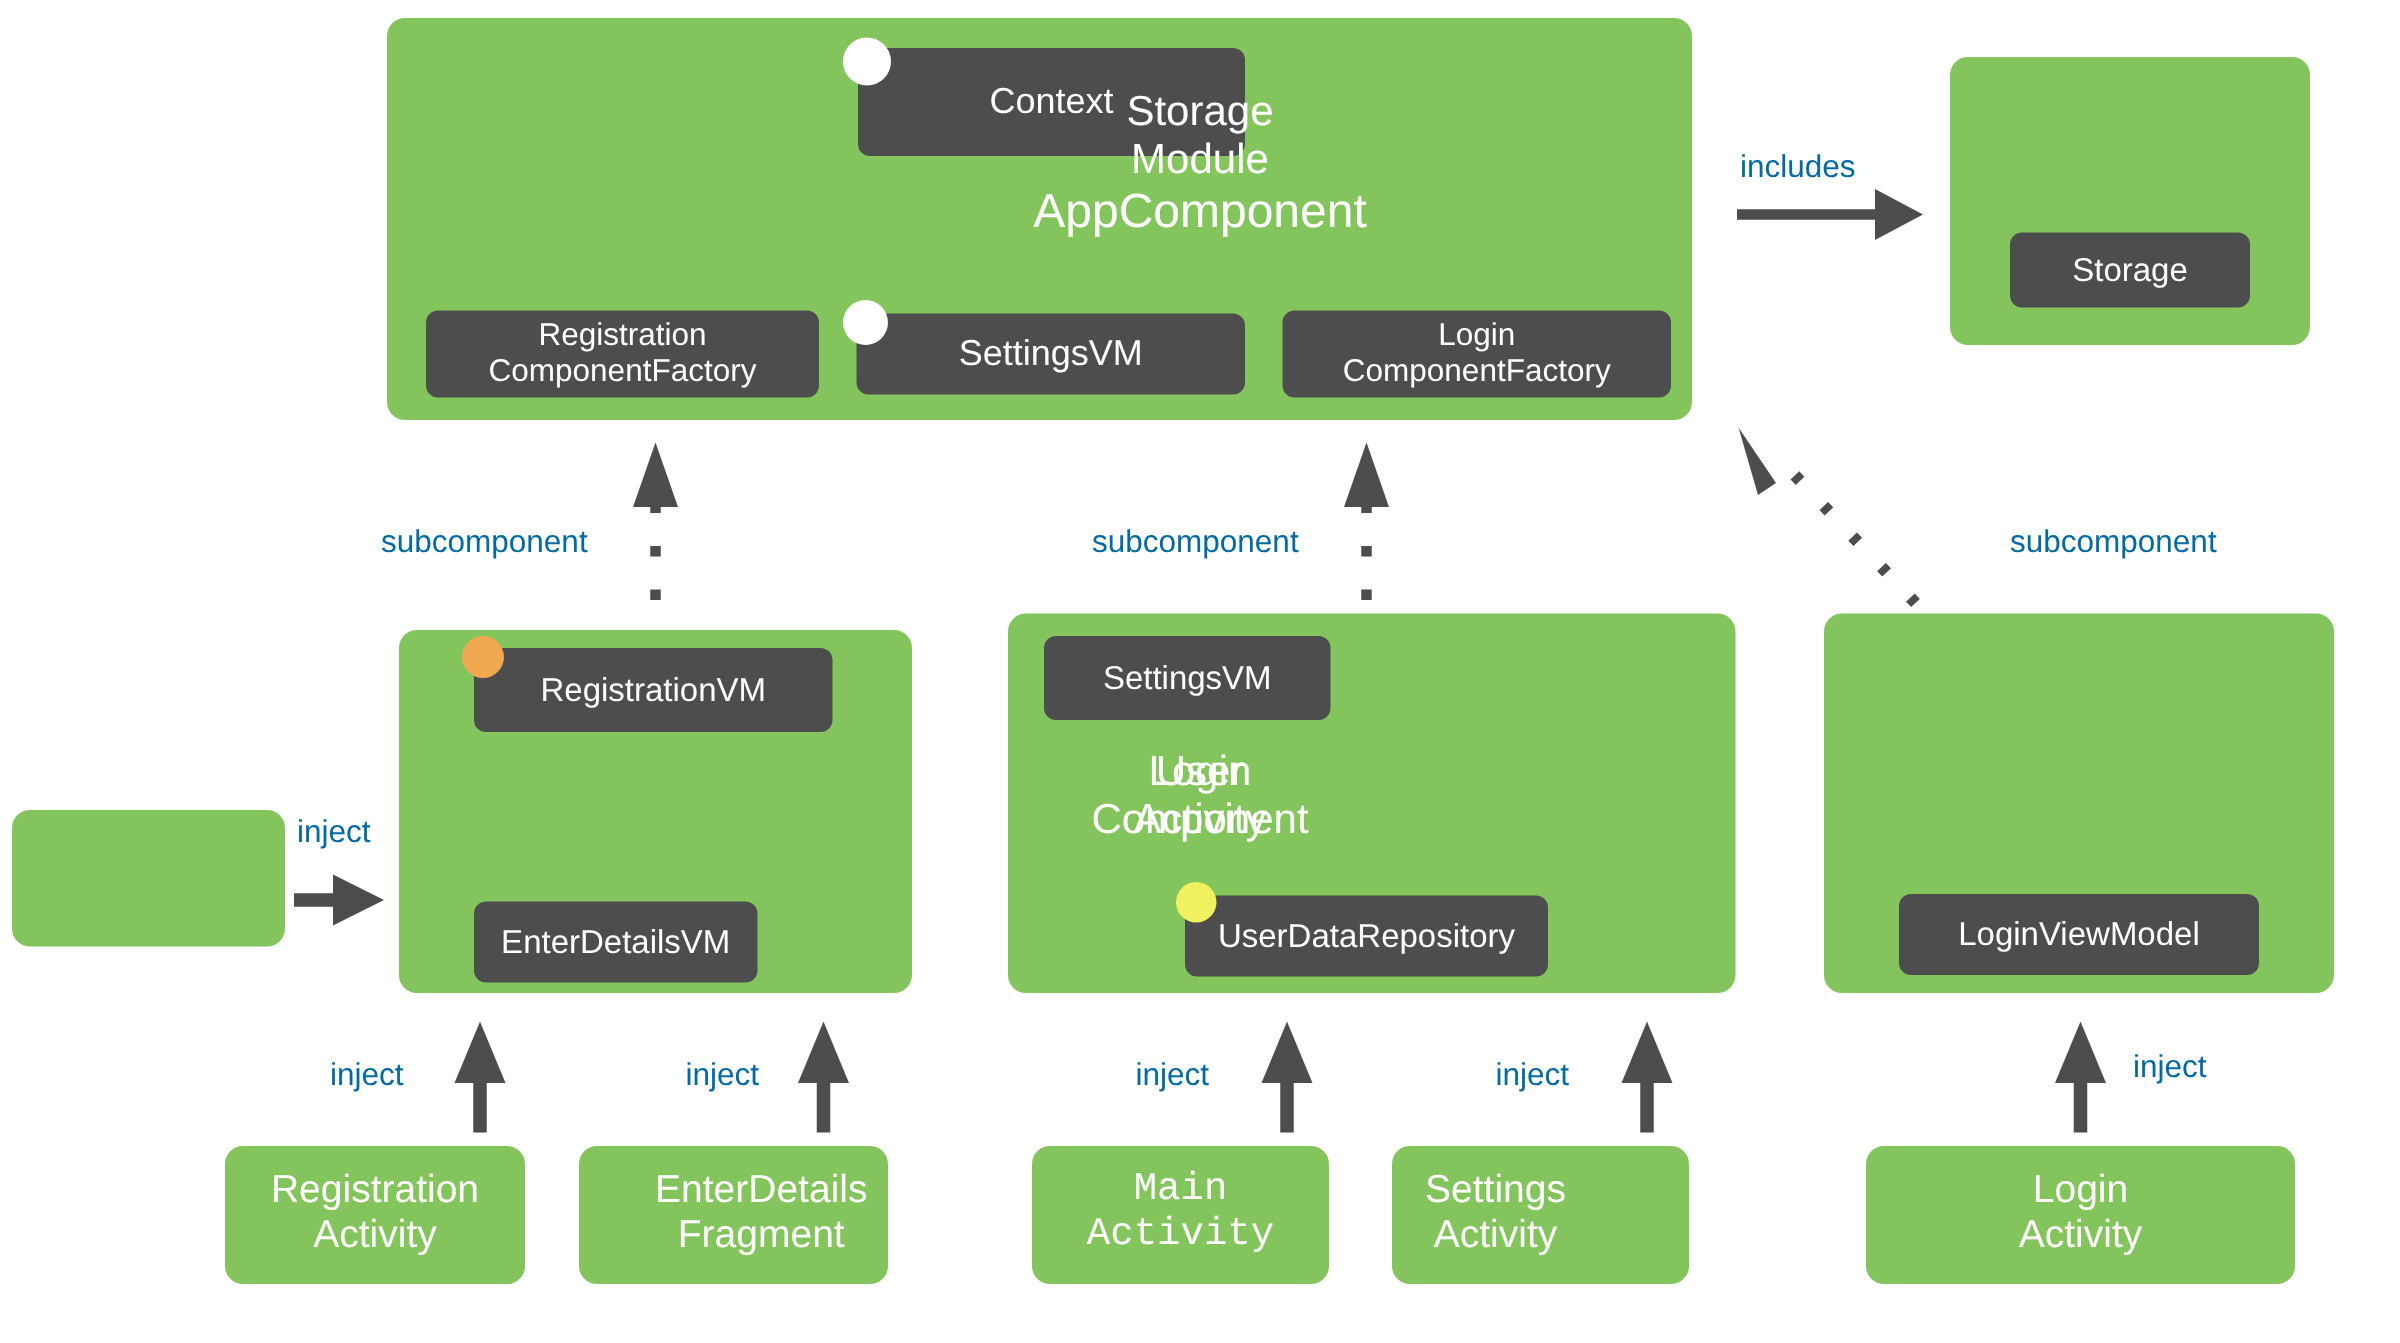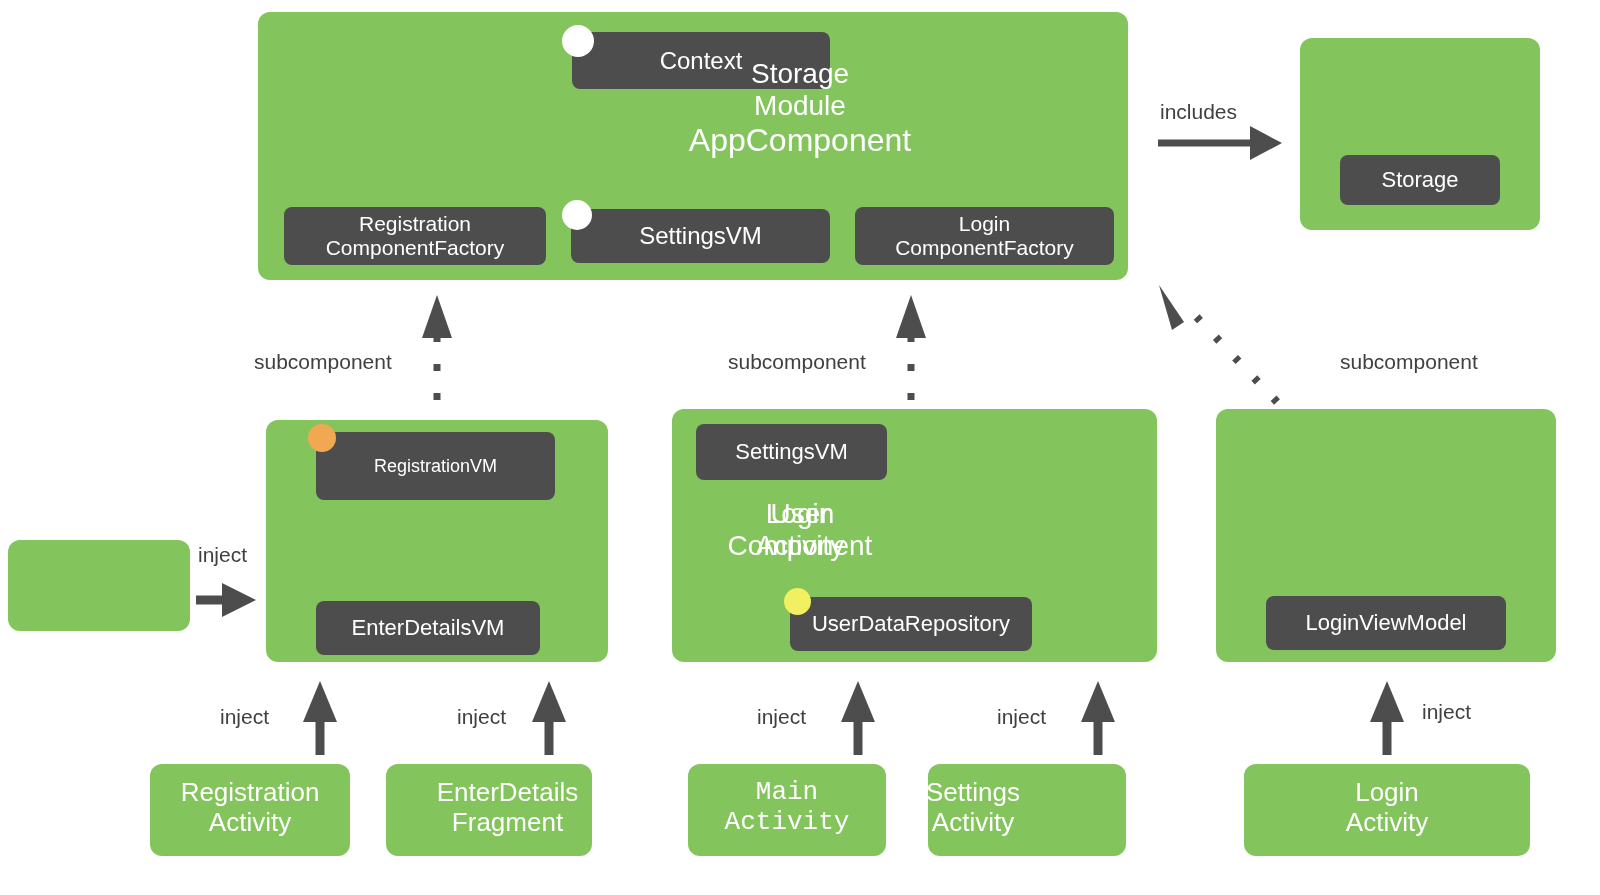--- a/index.html
+++ b/index.html
@@ -46,54 +46,54 @@
     color: #ffffff;
     line-height: 1.15;
     white-space: pre-line;
   }
   .dot {
     position: absolute;
     border-radius: 50%;
   }
   .edge-label {
     position: absolute;
-    color: #404040;
+    color: #0369a1;
     font-size: 21px;
     white-space: nowrap;
   }
   svg.overlay {
     position: absolute;
     left: 0;
     top: 0;
     width: 1600px;
     height: 895px;
     pointer-events: none;
   }
 
   
   #app-component { left: 258px; top: 12px; width: 870px; height: 268px; }
   #app-component-title { top: 122px; font-size: 32px; }
-  #context-box { left: 572px; top: 32px; width: 258px; height: 57px; font-size: 24px; }
+  #context-box { left: 572px; top: 32px; width: 258px; height: 72px; font-size: 24px; }
   #context-dot { left: 562px; top: 25px; width: 32px; height: 32px; background: #ffffff; }
   #reg-factory-box { left: 284px; top: 207px; width: 262px; height: 58px; font-size: 21px; }
   #user-manager-box { left: 571px; top: 209px; width: 259px; height: 54px; font-size: 24px; }
   #user-manager-dot { left: 562px; top: 200px; width: 30px; height: 30px; background: #ffffff; }
   #login-factory-box { left: 855px; top: 207px; width: 259px; height: 58px; font-size: 21px; }
 
   
   #storage-module { left: 1300px; top: 38px; width: 240px; height: 192px; }
   #storage-module-title { top: 58px; font-size: 28px; }
   #storage-box { left: 1340px; top: 155px; width: 160px; height: 50px; font-size: 22px; }
 
   
   #registration-component { left: 266px; top: 420px; width: 342px; height: 242px; }
   #registration-component-title { top: 504px; font-size: 28px; }
-  #registration-vm-box { left: 316px; top: 432px; width: 239px; height: 68px; font-size: 18px; }
+  #registration-vm-box { left: 316px; top: 432px; width: 239px; height: 56px; font-size: 22px; }
   #registration-vm-dot { left: 308px; top: 424px; width: 28px; height: 28px; background: #f0a950; }
-  #enter-details-vm-box { left: 316px; top: 601px; width: 224px; height: 54px; font-size: 22px; }
+  #enter-details-vm-box { left: 316px; top: 601px; width: 189px; height: 54px; font-size: 22px; }
 
   
   #tcs-fragment { left: 8px; top: 540px; width: 182px; height: 91px; }
   #tcs-fragment-title { top: 549px; font-size: 26px; }
 
   
   #user-component { left: 672px; top: 409px; width: 485px; height: 253px; }
   #user-component-title { top: 498px; font-size: 28px; }
   #settings-vm-box { left: 696px; top: 424px; width: 191px; height: 56px; font-size: 22px; }
   #main-vm-box { left: 935px; top: 424px; width: 201px; height: 56px; font-size: 22px; }
@@ -238,21 +238,21 @@
 
   <div class="green-box activity-box" id="enter-details-fragment"></div>
   <div class="node-title activity-title" style="left: 386px; width: 243px; white-space: pre-line;">EnterDetails
 Fragment</div>
 
   <div class="green-box activity-box" id="main-activity"></div>
   <div class="node-title activity-title" style="left: 688px; width: 198px; white-space: pre-line; font-family: Liberation Mono, monospace;">Main
 Activity</div>
 
   <div class="green-box activity-box" id="settings-activity"></div>
-  <div class="node-title activity-title" style="left: 884px; width: 178px; white-space: pre-line;">Settings
+  <div class="node-title activity-title" style="left: 908px; width: 178px; white-space: pre-line;">Settings
 Activity</div>
 
   <div class="green-box activity-box" id="login-activity"></div>
   <div class="node-title activity-title" style="left: 1244px; width: 286px; white-space: pre-line;">Login
 Activity</div>
 
   <div class="edge-label" id="label-includes">includes</div>
   <div class="edge-label" id="label-subcomponent-1">subcomponent</div>
   <div class="edge-label" id="label-subcomponent-2">subcomponent</div>
   <div class="edge-label" id="label-subcomponent-3">subcomponent</div>

